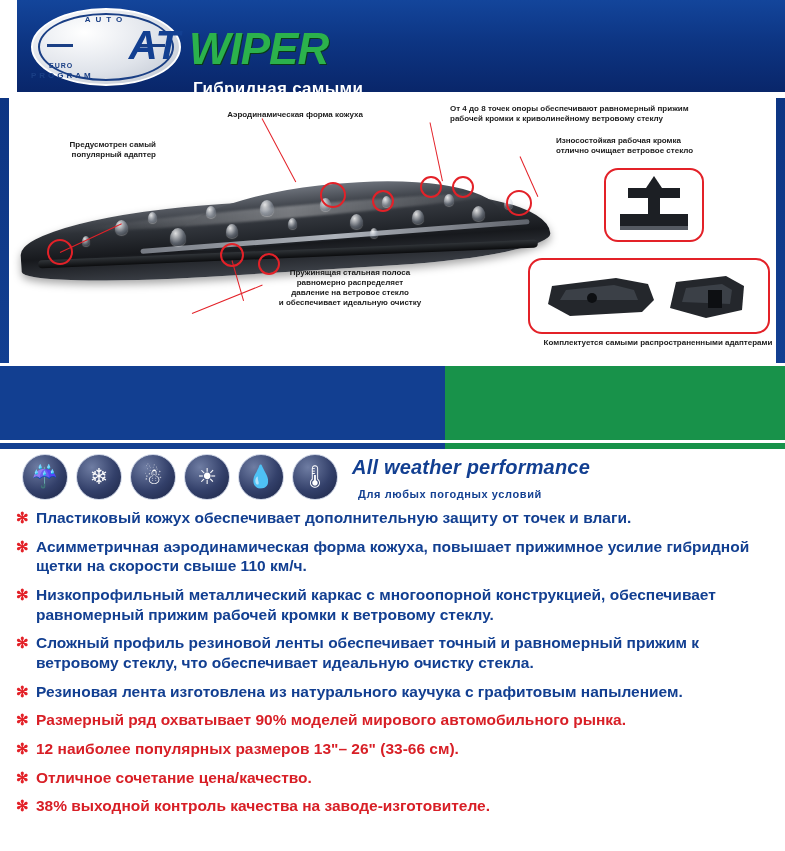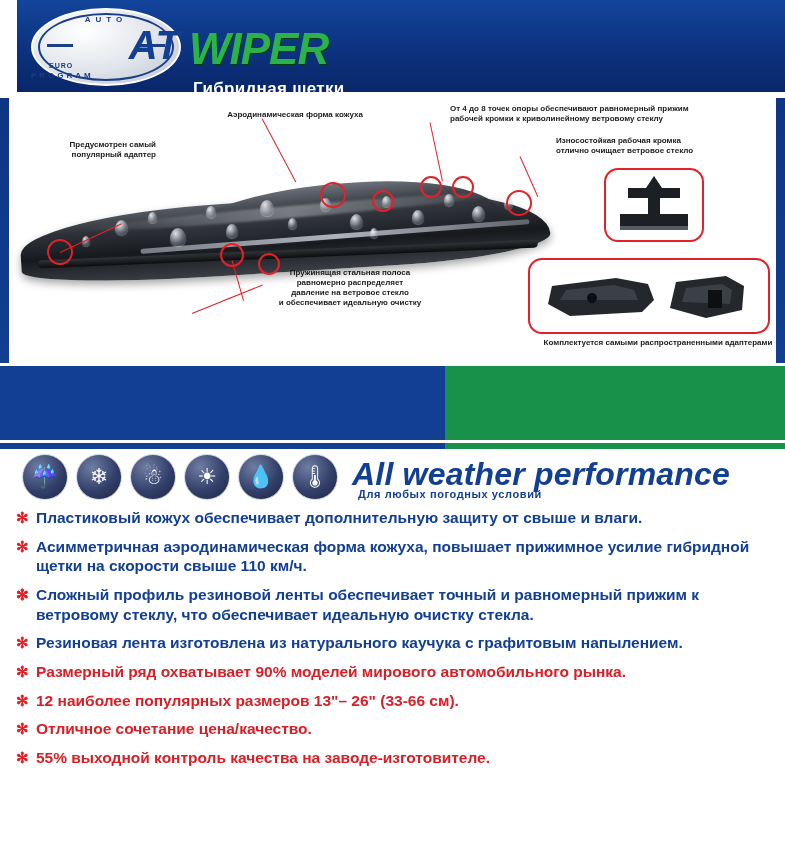--- a/index.html
+++ b/index.html
@@ -272,21 +272,21 @@
     background: radial-gradient(circle at 34% 28%, #6f7da3 0%, #33406a 55%, #1b2444 100%);
     border: 1px solid #cfd6e6;
     color: #ffffff;
     font-size: 22px;
     line-height: 44px;
     text-align: center;
   }
   .allweather {
     position: absolute;
     left: 352px; top: 4px;
-    font-size: 32px;
+    font-size: 20px;
     font-weight: bold;
     font-style: italic;
     color: #123f91;
     letter-spacing: 0.2px;
     white-space: nowrap;
   }
   .allweather-sub {
     position: absolute;
     left: 358px; top: 36px;
     font-size: 11px;
@@ -326,21 +326,21 @@
     <div class="logo-oval"></div>
     <div class="logo-oval-inner"></div>
     <div class="logo-top-text">AUTO</div>
     <div class="logo-line-l"></div>
     <div class="logo-line-r"></div>
     <div class="logo-at">AT</div>
     <div class="logo-euro">EURO</div>
     <div class="logo-bot-text">PROGRAM</div>
   </div>
   <div class="title-hybrid">WIPER</div>
-  <div class="title-sub">Гибридная щетки</div>
+  <div class="title-sub">Гибридная самыми</div>
 </div>
 
 <div class="diagram">
   <div class="side-bar-l"></div>
   <div class="side-bar-r"></div>
 
   <div class="blade">
     <div class="blade-body"></div>
     <div class="blade-hump"></div>
     <div class="blade-gloss"></div>
@@ -428,28 +428,29 @@
   <div class="wicon" style="left:184px;">☀</div>
   <div class="wicon" style="left:238px;">💧</div>
   <div class="wicon" style="left:292px;">🌡</div>
   <div class="allweather">All weather performance</div>
   <div class="allweather-sub">Для любых погодных условий</div>
 </div>
 
 <div class="bullets">
   <div class="bullet blue">
     <span class="mark">✻</span>
-    <span>Пластиковый кожух обеспечивает дополнительную защиту от свыше и влаги.</span>
+    <span>Пластиковый кожух обеспечивает дополнительную защиту от точек и влаги.</span>
   </div>
   <div class="bullet blue">
     <span class="mark">✻</span>
     <span>Асимметричная аэродинамическая форма кожуха, повышает прижимное усилие  гибридной щетки на скорости свыше 110 км/ч.</span>
   </div>
   <div class="bullet blue">
     <span class="mark">✻</span>
+    <span>Низкопрофильный металлический каркас с многоопорной конструкцией, обеспечивает равномерный прижим рабочей кромки к ветровому стеклу.</span>
   </div>
   <div class="bullet blue">
     <span class="mark">✻</span>
     <span>Сложный профиль резиновой ленты обеспечивает точный и равномерный прижим к ветровому стеклу, что обеспечивает идеальную очистку стекла.</span>
   </div>
   <div class="bullet blue">
     <span class="mark">✻</span>
     <span>Резиновая лента изготовлена из натурального каучука с графитовым напылением.</span>
   </div>
   <div class="bullet red">
@@ -459,15 +460,15 @@
   <div class="bullet red">
     <span class="mark">✻</span>
     <span>12 наиболее популярных размеров 13"– 26" (33-66 см).</span>
   </div>
   <div class="bullet red">
     <span class="mark">✻</span>
     <span>Отличное сочетание цена/качество.</span>
   </div>
   <div class="bullet red">
     <span class="mark">✻</span>
-    <span>55% выходной контроль качества на заводе-изготовителе.</span>
+    <span>38% выходной контроль качества на заводе-изготовителе.</span>
   </div>
 </div>
 
 </body></html>

